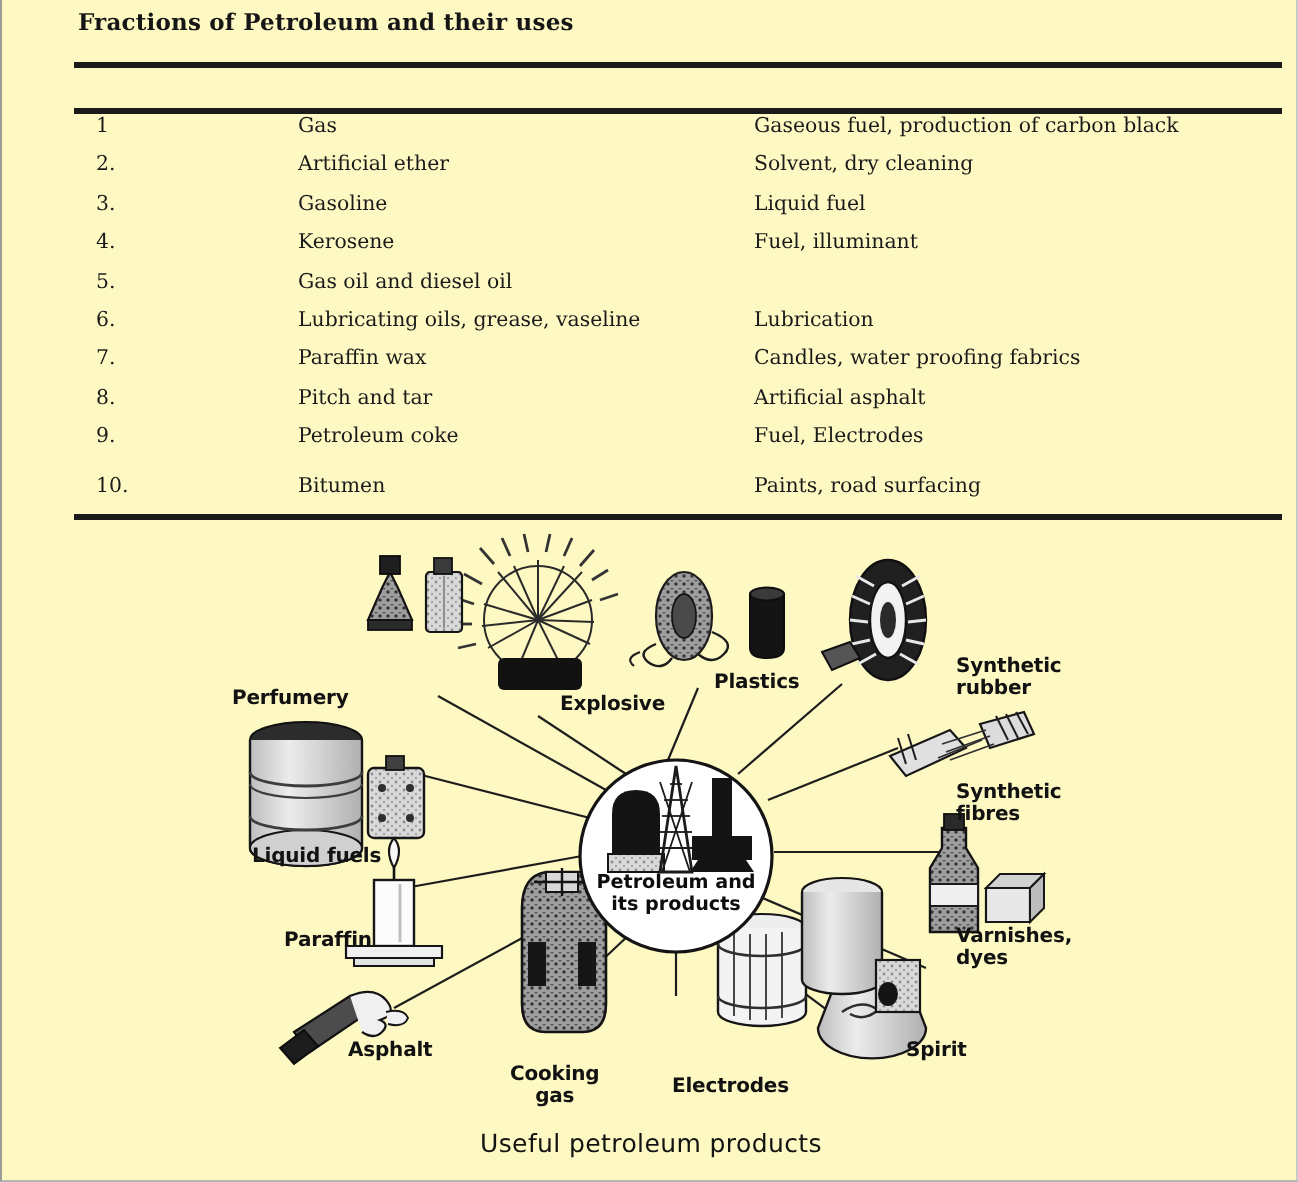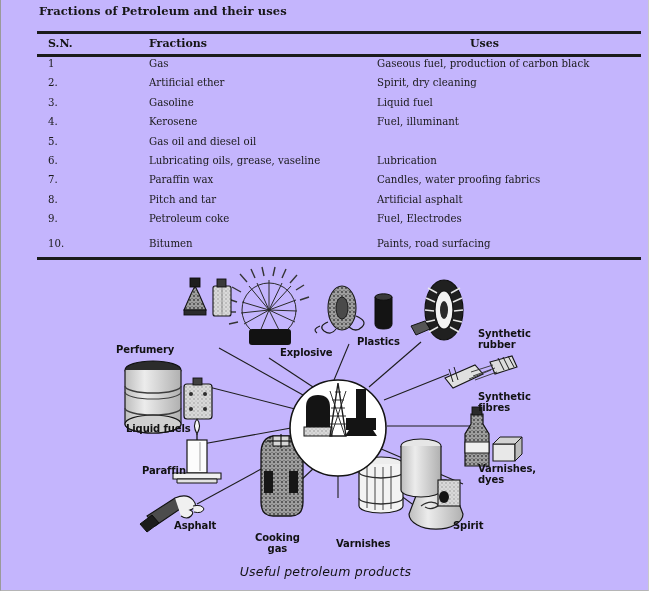--- a/index.html
+++ b/index.html
@@ -11,21 +11,21 @@
     width: 649px;
     height: 591px;
     position: relative;
     overflow: hidden;
     font-family: "Liberation Serif", serif;
     color: #111111;
   }
   #page {
     position: absolute;
     inset: 0;
-    background: #c4b5fd;
+    background: #fef9c3;
     border-left: 1px solid #9a9a9a;
     border-right: 1px solid #c9c9c9;
     border-bottom: 1px solid #b5b5b5;
     box-sizing: border-box;
   }
 
   
   #table-section {
     position: absolute;
     left: 0; top: 0;
@@ -130,52 +130,46 @@
   #caption {
     position: absolute;
     left: 0;
     top: 298px;
     width: 649px;
     text-align: center;
     font-family: "DejaVu Sans", sans-serif;
     font-size: 12.5px;
     color: #131313;
     letter-spacing: 0.2px;
-    font-style: italic;
   }
 </style>
 </head>
 <body>
 
 <div id="page">
 
   <div id="table-section">
 
     <div id="table-title">Fractions of Petroleum and their uses</div>
 
     <div class="rule" id="rule-top"></div>
     <div class="rule" id="rule-header"></div>
     <div class="rule" id="rule-bottom"></div>
 
-    <div id="header-row">
-      <div class="hdr" id="hdr-sn">S.N.</div>
-      <div class="hdr" id="hdr-fr">Fractions</div>
-      <div class="hdr" id="hdr-use">Uses</div>
-    </div>
 
     <div id="rows">
       <div class="trow">
         <div class="cell c-sn">1</div>
         <div class="cell c-fr">Gas</div>
         <div class="cell c-use">Gaseous fuel, production of carbon black</div>
       </div>
       <div class="trow">
         <div class="cell c-sn">2.</div>
         <div class="cell c-fr">Artificial ether</div>
-        <div class="cell c-use">Spirit, dry cleaning</div>
+        <div class="cell c-use">Solvent, dry cleaning</div>
       </div>
       <div class="trow">
         <div class="cell c-sn">3.</div>
         <div class="cell c-fr">Gasoline</div>
         <div class="cell c-use">Liquid fuel</div>
       </div>
       <div class="trow">
         <div class="cell c-sn">4.</div>
         <div class="cell c-fr">Kerosene</div>
         <div class="cell c-use">Fuel, illuminant</div>
@@ -430,33 +424,35 @@
           <line x1="329" y1="125" x2="344" y2="170"></line>
           <line x1="345" y1="125" x2="330" y2="170"></line>
         </g>
 
         <rect x="355" y="123" width="10" height="34" fill="#141414"></rect>
         <path d="M345 152 h30 v12 h-30 z" fill="#141414"></path>
         <path d="M348 164 l-4 6 h32 l-4 -6 z" fill="#141414"></path>
       </g>
     </svg>
 
+    <div class="hublabel" id="hub-text" style="left:282px; top:170px;">Petroleum and
+its products</div>
 
     <div class="dlabel" style="left:115px; top:78px;">Perfumery</div>
     <div class="dlabel" style="left:279px; top:81px;">Explosive</div>
     <div class="dlabel" style="left:356px; top:70px;">Plastics</div>
     <div class="dlabel" style="left:477px; top:62px;">Synthetic
 rubber</div>
     <div class="dlabel" style="left:477px; top:125px;">Synthetic
 fibres</div>
     <div class="dlabel" style="left:125px; top:157px;">Liquid fuels</div>
     <div class="dlabel" style="left:141px; top:199px;">Paraffin</div>
     <div class="dlabel" style="left:477px; top:197px;">Varnishes,
 dyes</div>
     <div class="dlabel" style="left:173px; top:254px;">Asphalt</div>
     <div class="dlabel" style="left:452px; top:254px;text-align:right;">Spirit</div>
     <div class="dlabel" style="left:254px; top:266px; text-align:center;">Cooking
 gas</div>
-    <div class="dlabel" style="left:335px; top:272px;">Varnishes</div>
+    <div class="dlabel" style="left:335px; top:272px;">Electrodes</div>
 
     <div id="caption">Useful petroleum products</div>
   </div>
 </div>
 
 </body></html>

